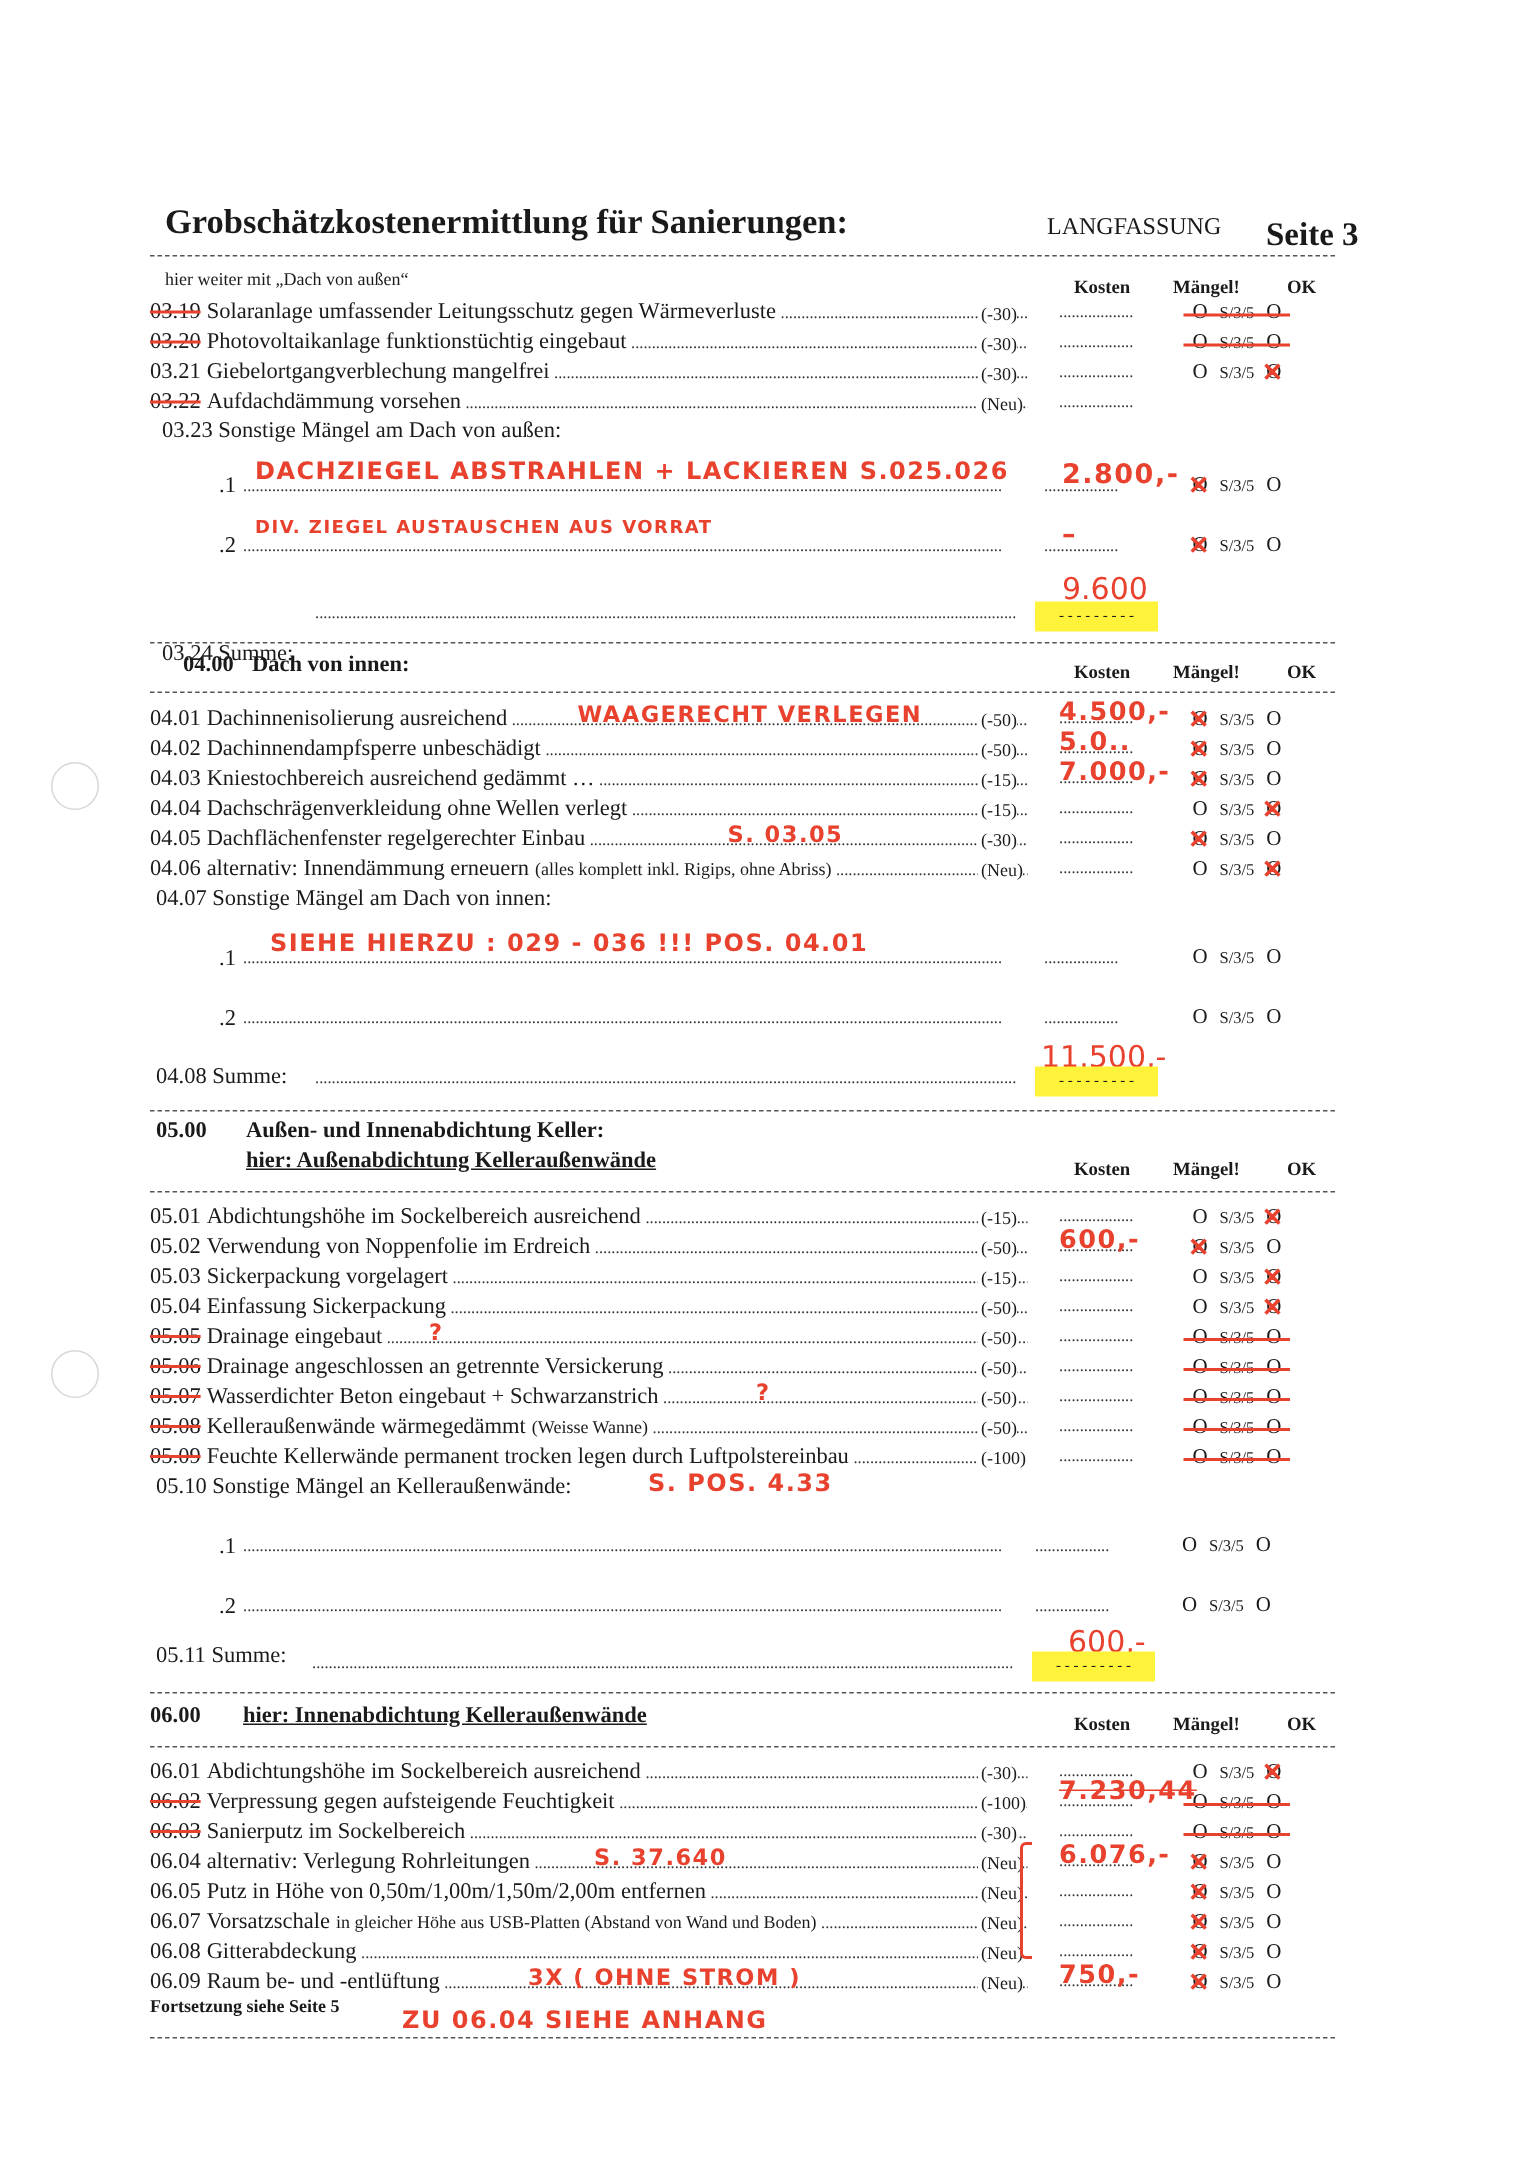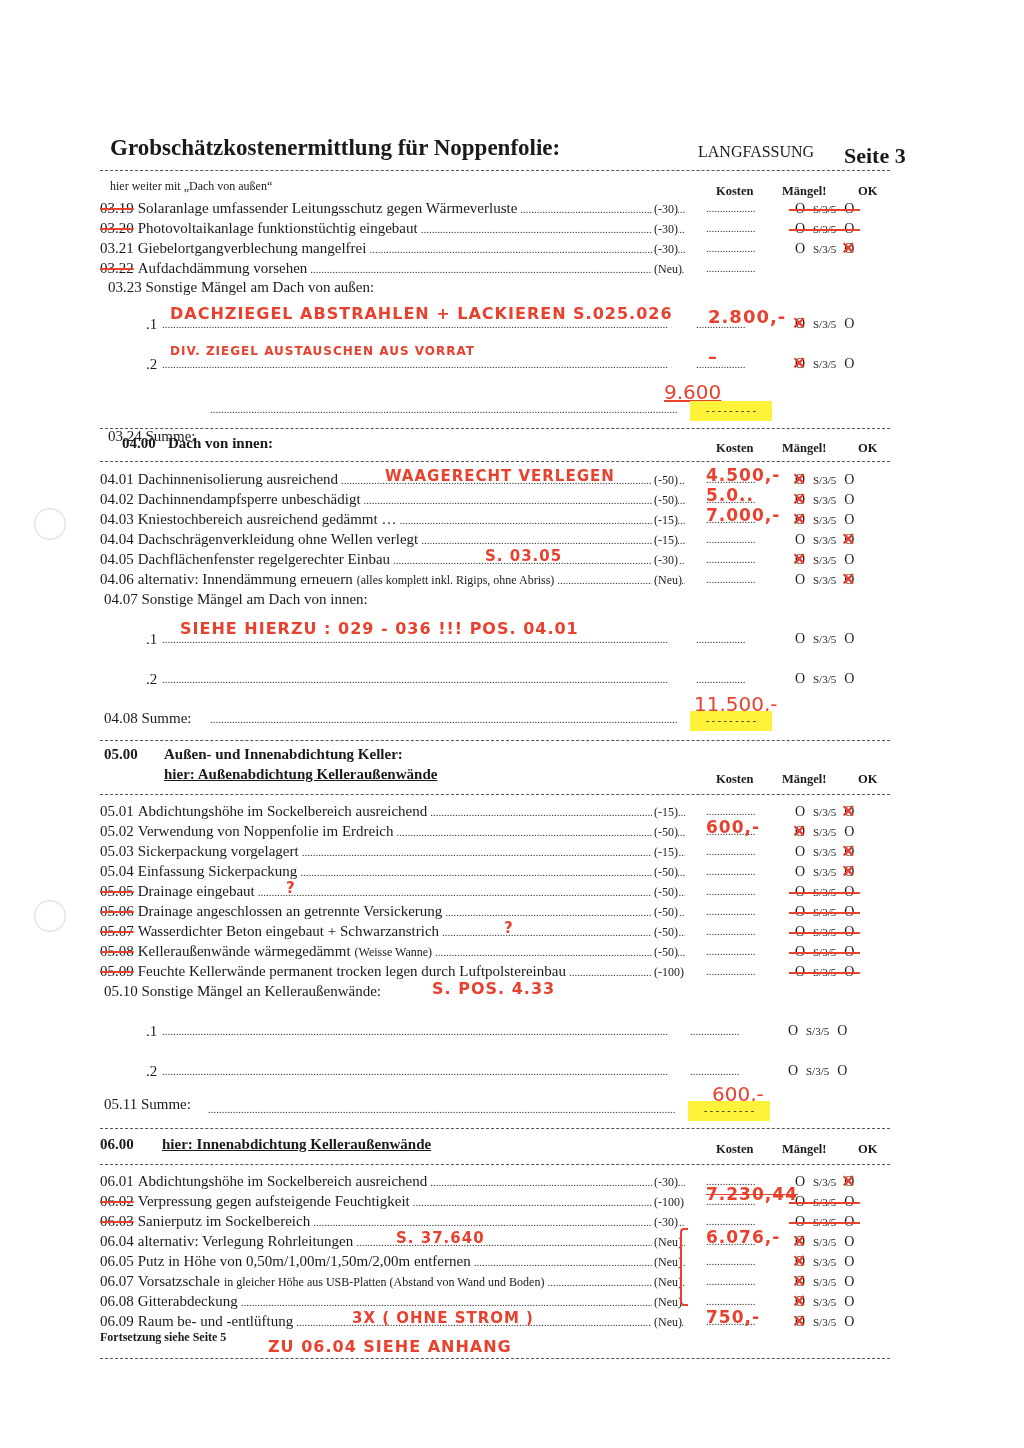--- a/index.html
+++ b/index.html
@@ -31,21 +31,21 @@
   .sum { color: #e8412e; font-family: "DejaVu Sans", sans-serif; font-size: 20px; }
   .bracket { position: absolute; border: 2px solid #e8412e; border-right: none; width: 6px; border-radius: 4px 0 0 4px; }
 </style>
 </head>
 <body>
 
 <div class="punch" style="top:508px;"></div>
 <div class="punch" style="top:900px;"></div>
 
 <div class="page" id="page">
-    <div class="abs title" style="left:10px;top:5px;">Grobschätzkostenermittlung für Noppenfolie:</div>
+    <div class="abs title" style="left:10px;top:5px;">Grobschätzkostenermittlung für Sanierungen:</div>
     <div class="abs sub" style="left:598px;top:13px;">LANGFASSUNG</div>
     <div class="abs seite" style="left:744px;top:13px;">Seite 3</div>
     <div class="dash" style="top:40px;"></div>
     <div class="abs small" style="left:10px;top:49px;">hier weiter mit „Dach von außen“</div>
     <div class="abs colhead" style="left:616px;top:54px;">Kosten</div>
     <div class="abs colhead" style="left:682px;top:54px;">Mängel!</div>
     <div class="abs colhead" style="left:758px;top:54px;">OK</div>
     <div class="abs row" style="left:0;top:70px;width:585px;overflow:hidden;"><span class="strike">03.19</span><span style="margin-left:4px;">Solaranlage umfassender Leitungsschutz gegen Wärmeverluste</span><span class="dots" style="margin-left:3px;">........................................................................................................................................................................................................</span></div>
     <div class="abs small" style="left:552px;top:72px;background:#fff;padding-left:2px;">(-30)</div>
     <div class="abs dots" style="left:606px;top:72px;">..................</div>
@@ -70,21 +70,21 @@
     <div class="abs pen" style="left:608px;top:176px;font-size:18px;">2.800,-</div>
     <div class="abs mark" style="left:693px;top:186px;"><span><span class="o x">O</span><span class="s">S/3/5</span><span class="o">O</span></span></div>
     <div class="abs row" style="left:46px;top:226px;">.2</div>
     <div class="abs dots" style="left:62px;top:228px;width:506px;overflow:hidden;">........................................................................................................................................................................................................</div>
     <div class="abs pen" style="left:70px;top:214px;font-size:12px;">DIV. ZIEGEL AUSTAUSCHEN AUS VORRAT</div>
     <div class="abs dots" style="left:596px;top:228px;">..................</div>
     <div class="abs pen" style="left:608px;top:216px;font-size:18px;">–</div>
     <div class="abs mark" style="left:693px;top:226px;"><span><span class="o x">O</span><span class="s">S/3/5</span><span class="o">O</span></span></div>
     <div class="abs row" style="left:8px;top:270px;margin-top:28px;">03.24 Summe:</div>
     <div class="abs dots" style="left:110px;top:273px;width:468px;overflow:hidden;">........................................................................................................................................................................................................</div>
-    <div class="abs sum" style="left:564px;top:250px;text-decoration:underline;">9.600</div>
+    <div class="abs sum" style="left:608px;top:250px;">9.600</div>
     <div class="abs " style="left:590px;top:270px;"><span class="hl">- - - - - - - - -</span></div>
     <div class="dash" style="top:298px;"></div>
     <div class="abs sec" style="left:22px;top:305px;">04.00</div>
     <div class="abs sec" style="left:68px;top:305px;">Dach von innen:</div>
     <div class="abs colhead" style="left:616px;top:311px;">Kosten</div>
     <div class="abs colhead" style="left:682px;top:311px;">Mängel!</div>
     <div class="abs colhead" style="left:758px;top:311px;">OK</div>
     <div class="dash" style="top:331px;"></div>
     <div class="abs row" style="left:0;top:341px;width:585px;overflow:hidden;"><span>04.01</span><span style="margin-left:4px;">Dachinnenisolierung ausreichend</span><span class="dots" style="margin-left:3px;">........................................................................................................................................................................................................</span></div>
     <div class="abs pen" style="left:285px;top:337px;font-size:15px;">WAAGERECHT VERLEGEN</div>

